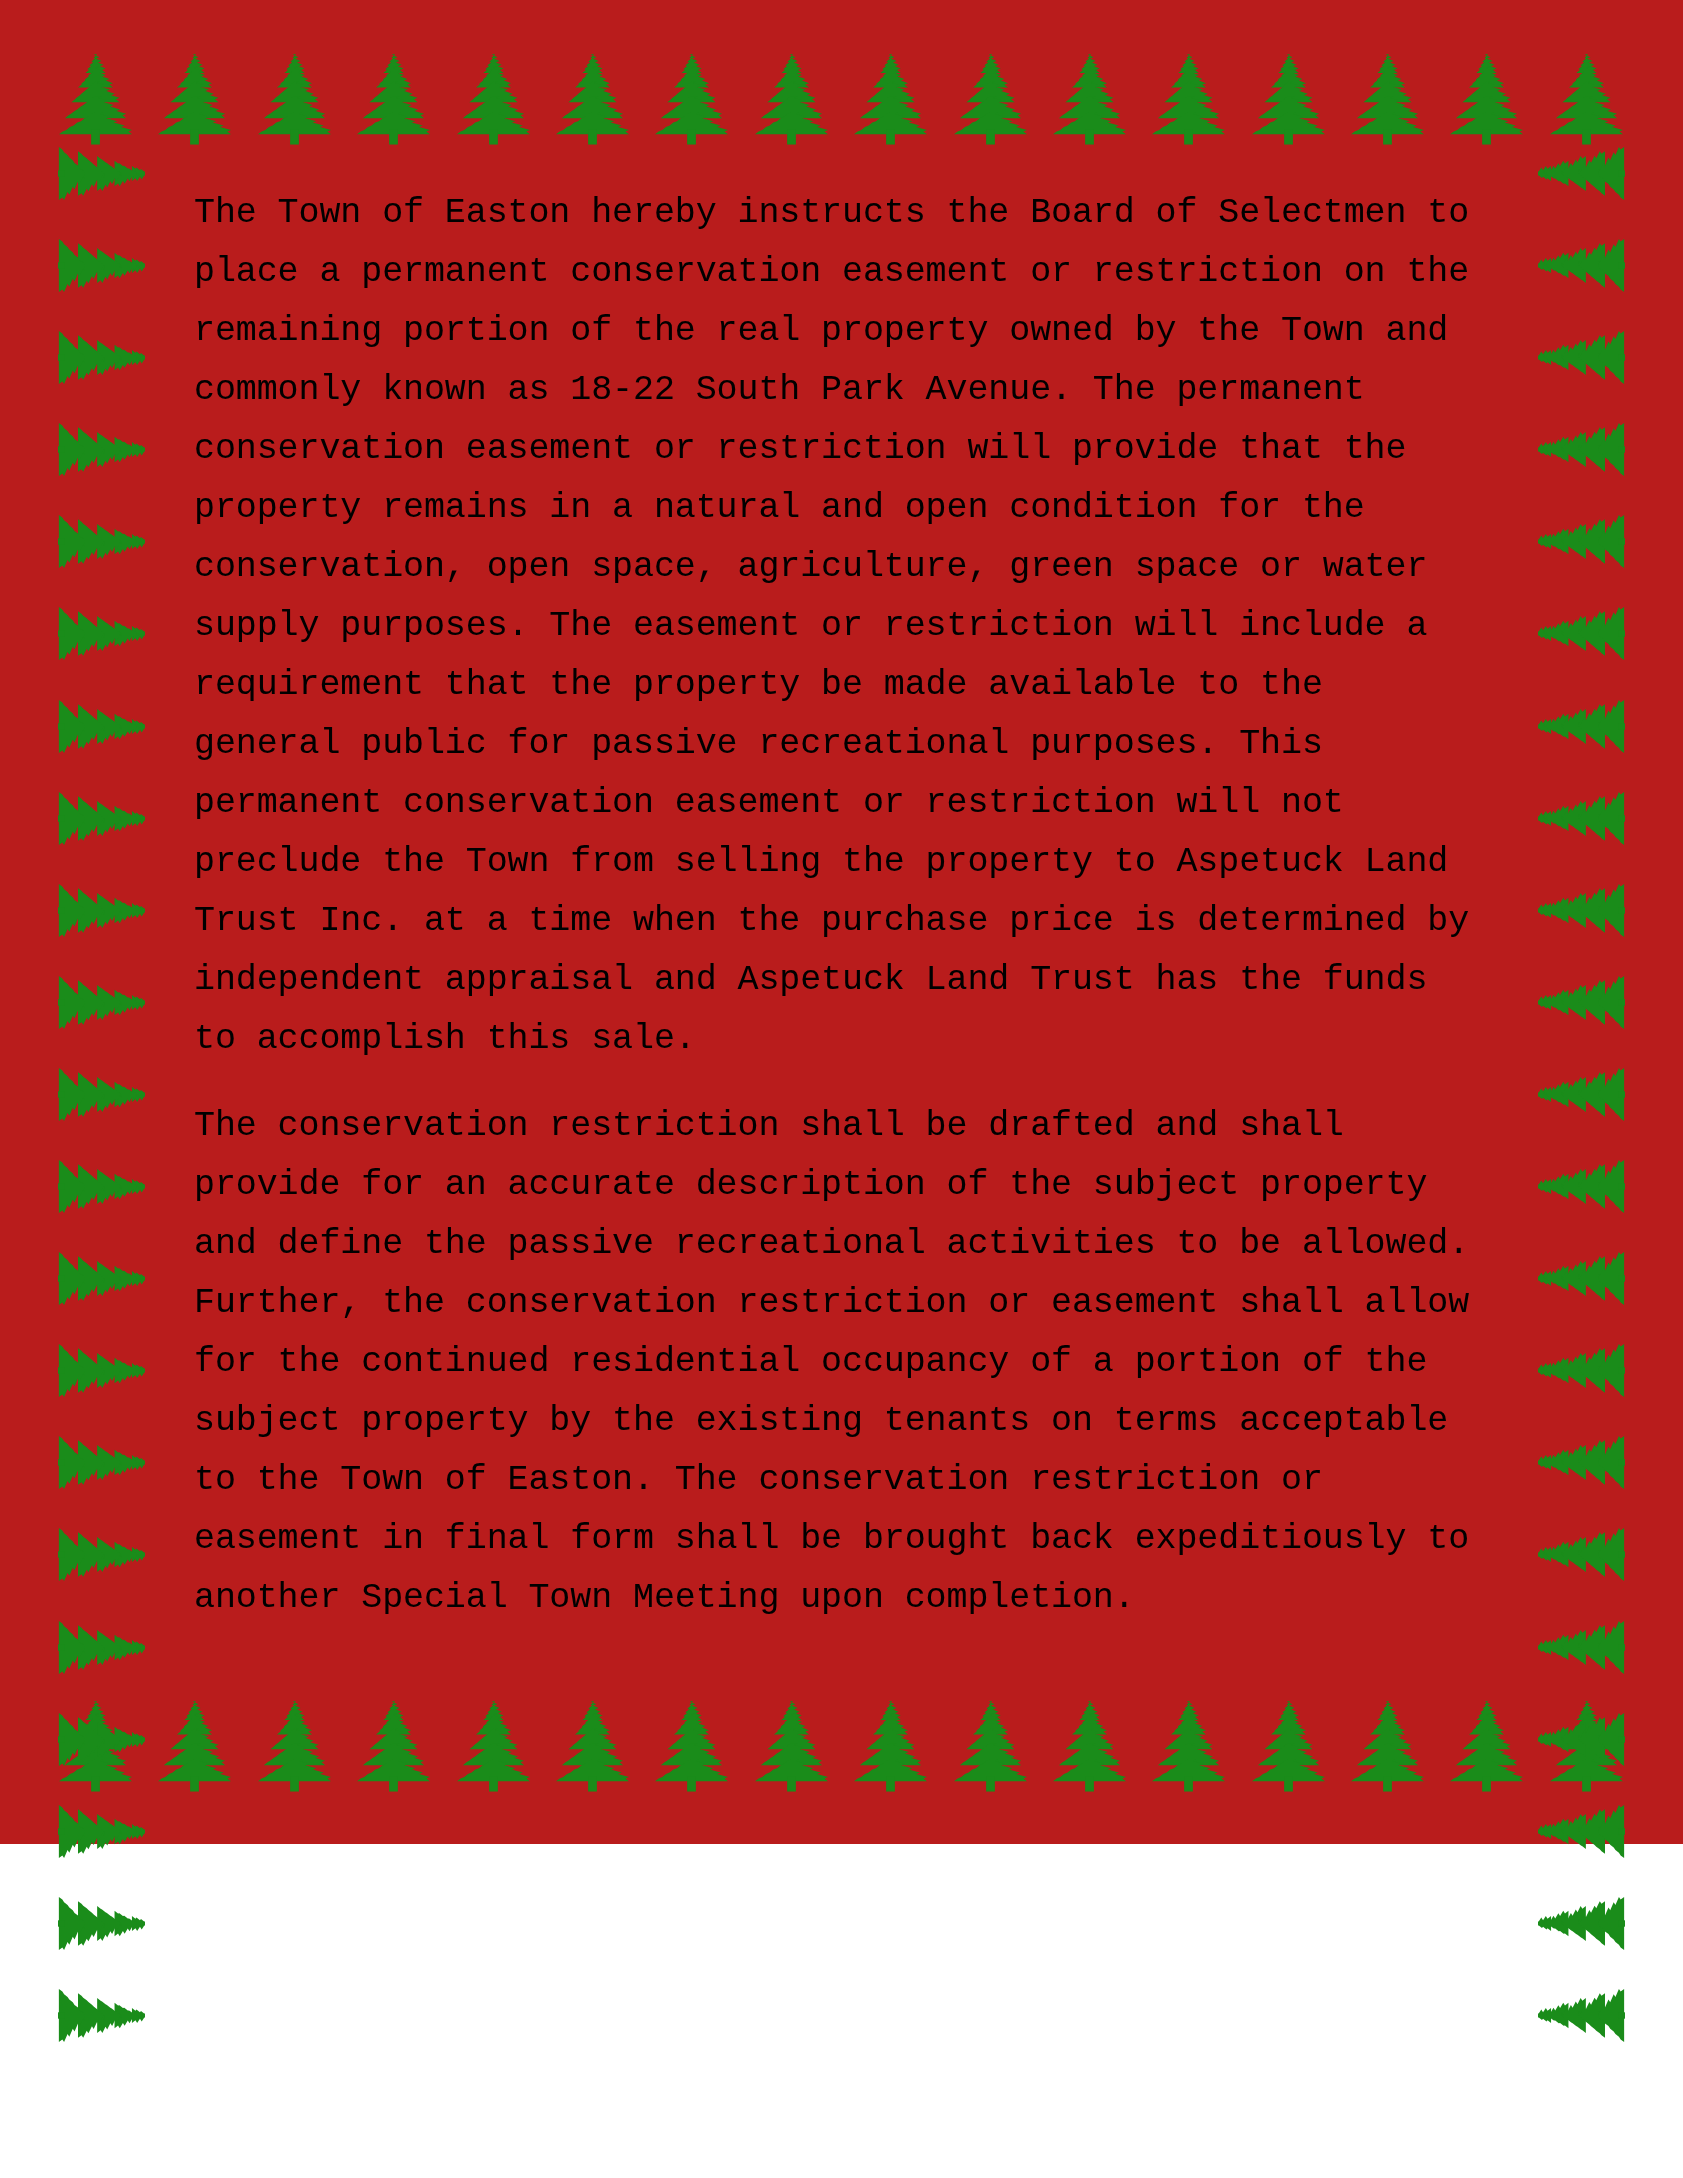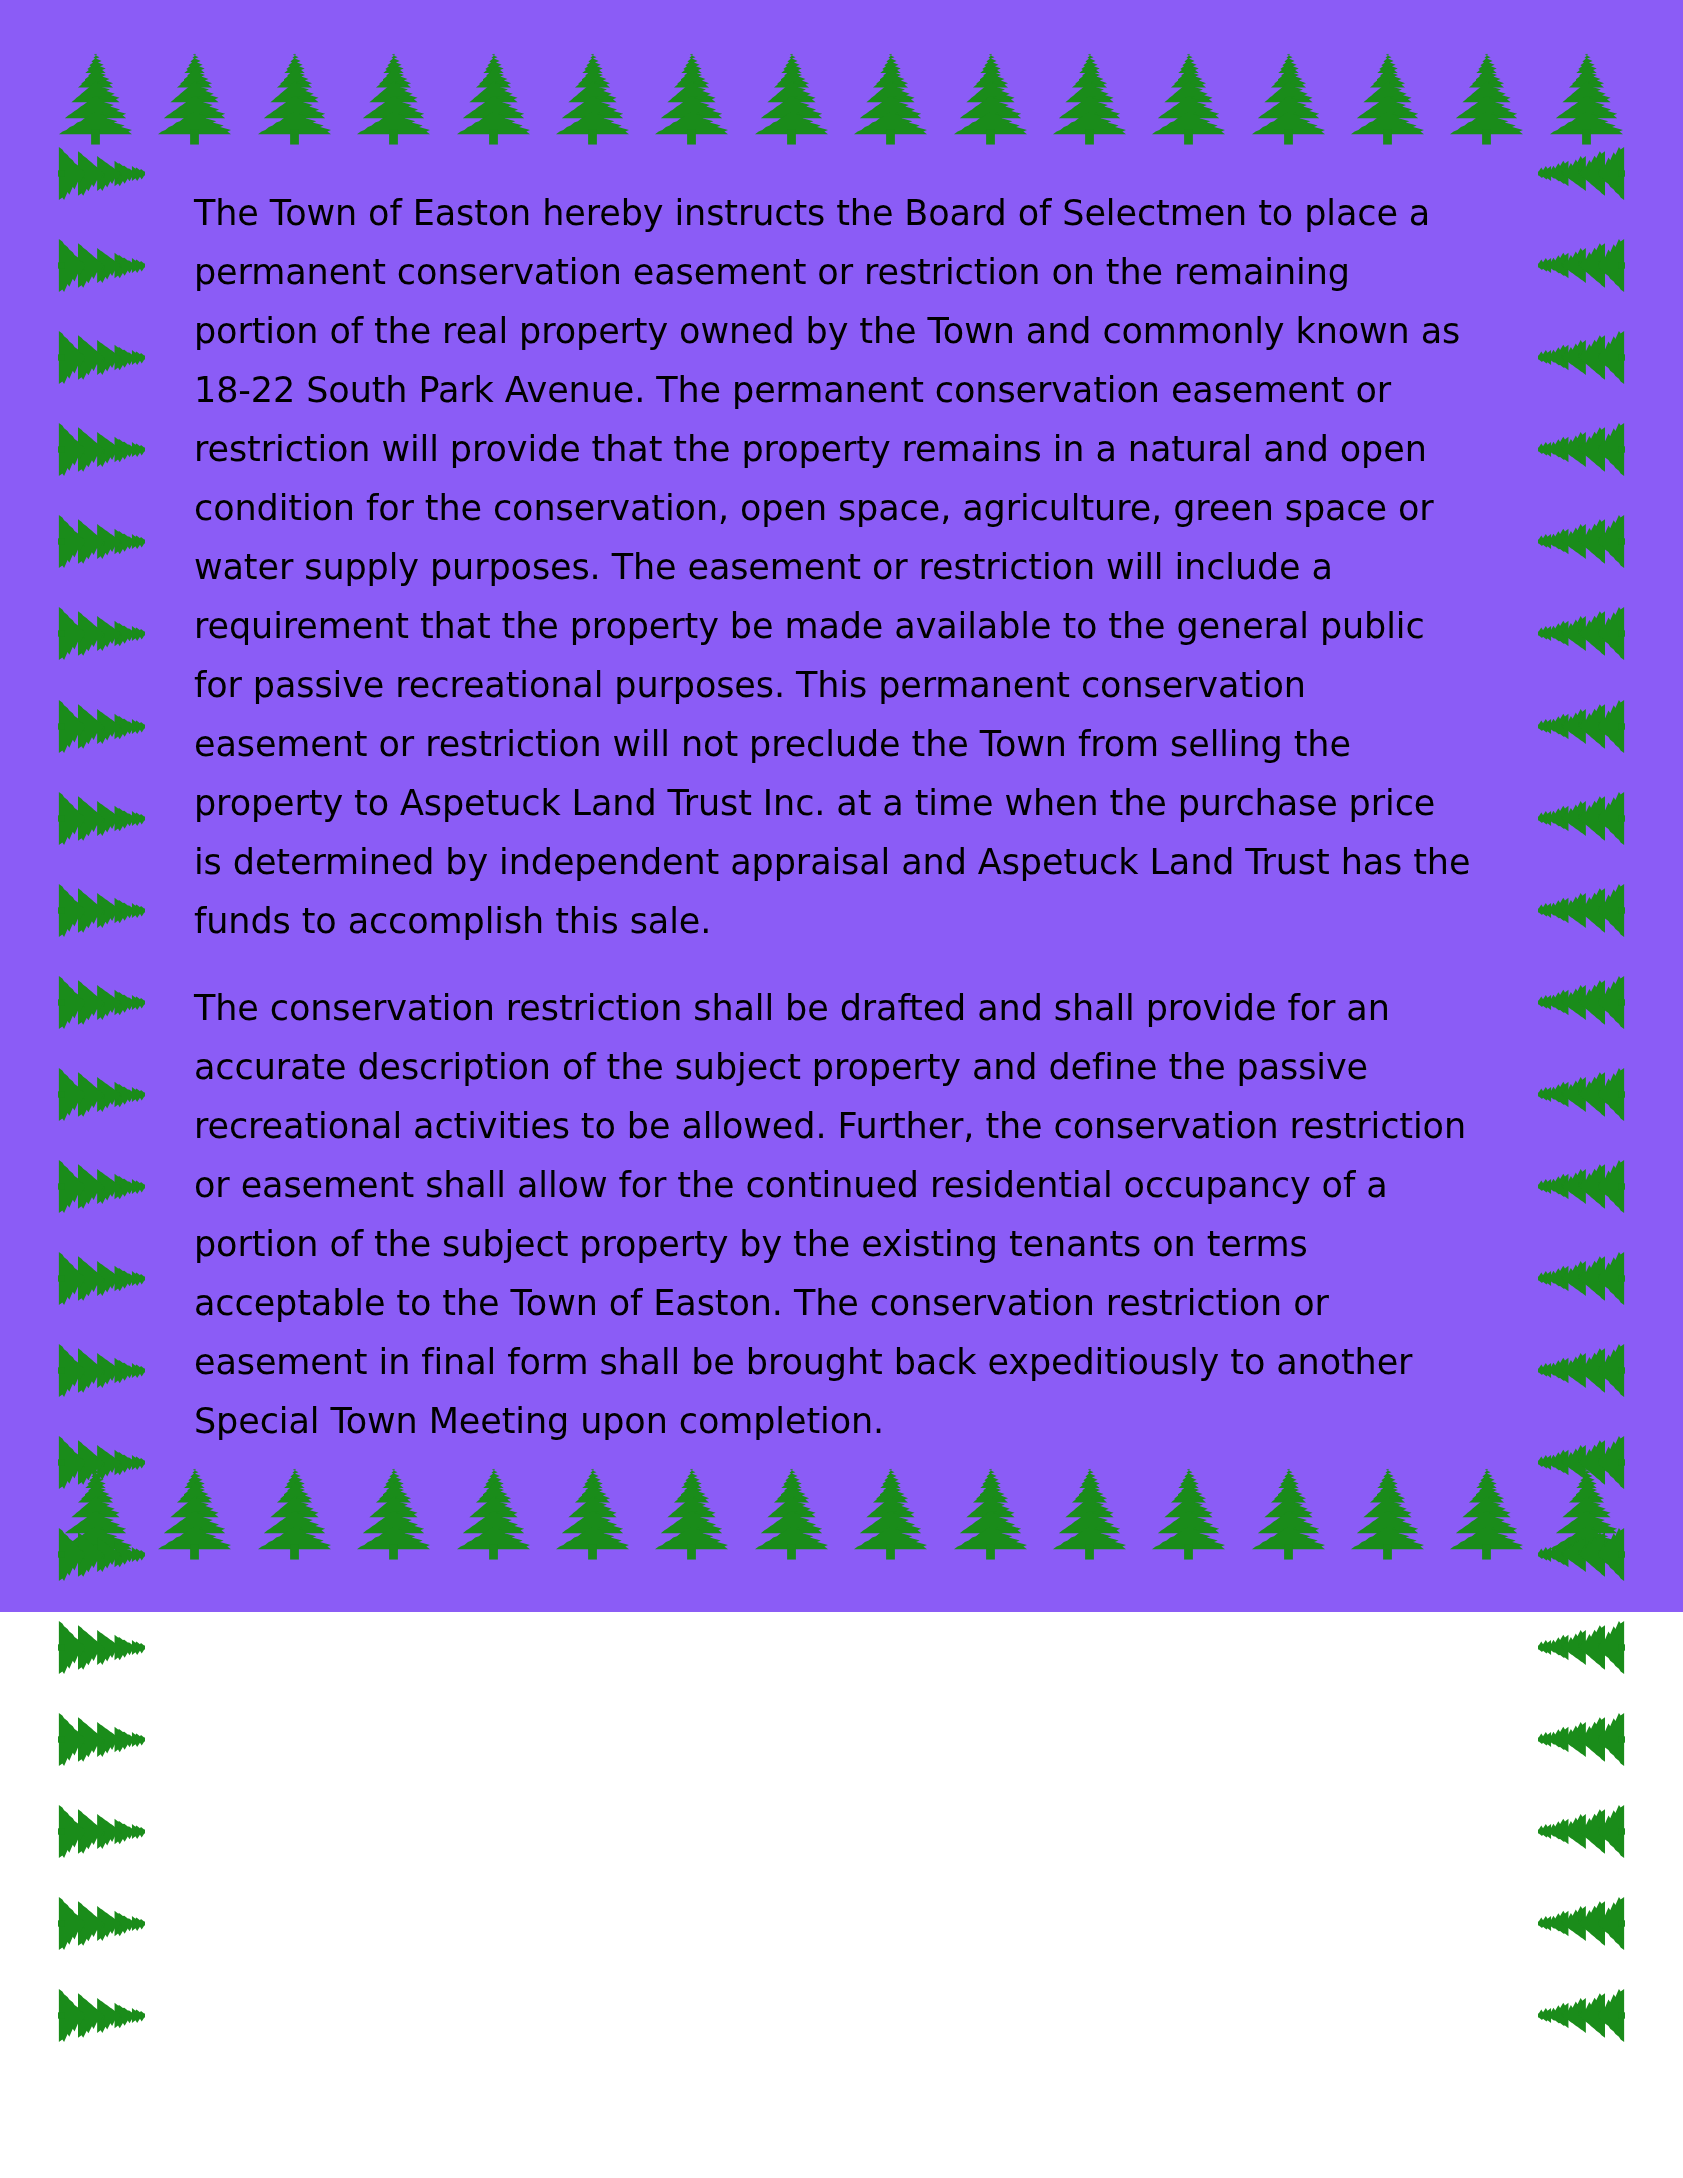--- a/index.html
+++ b/index.html
@@ -13,22 +13,23 @@
     font-family: "DejaVu Sans", sans-serif;
     position: relative;
     overflow: hidden;
   }
 
   .page {
     position: absolute;
     left: 0;
     top: 0;
     width: 1683px;
-    height: 1612px;
-    background: #8b5cf6;
+    height: 1844px;
+    background: #b91c1c;
+    font-family: Liberation Mono, monospace;
   }
 
   
   .border-top, .border-bottom {
     position: absolute;
     left: 59px;
     width: 1564px;
     height: 99px;
     display: flex;
     flex-direction: row;

